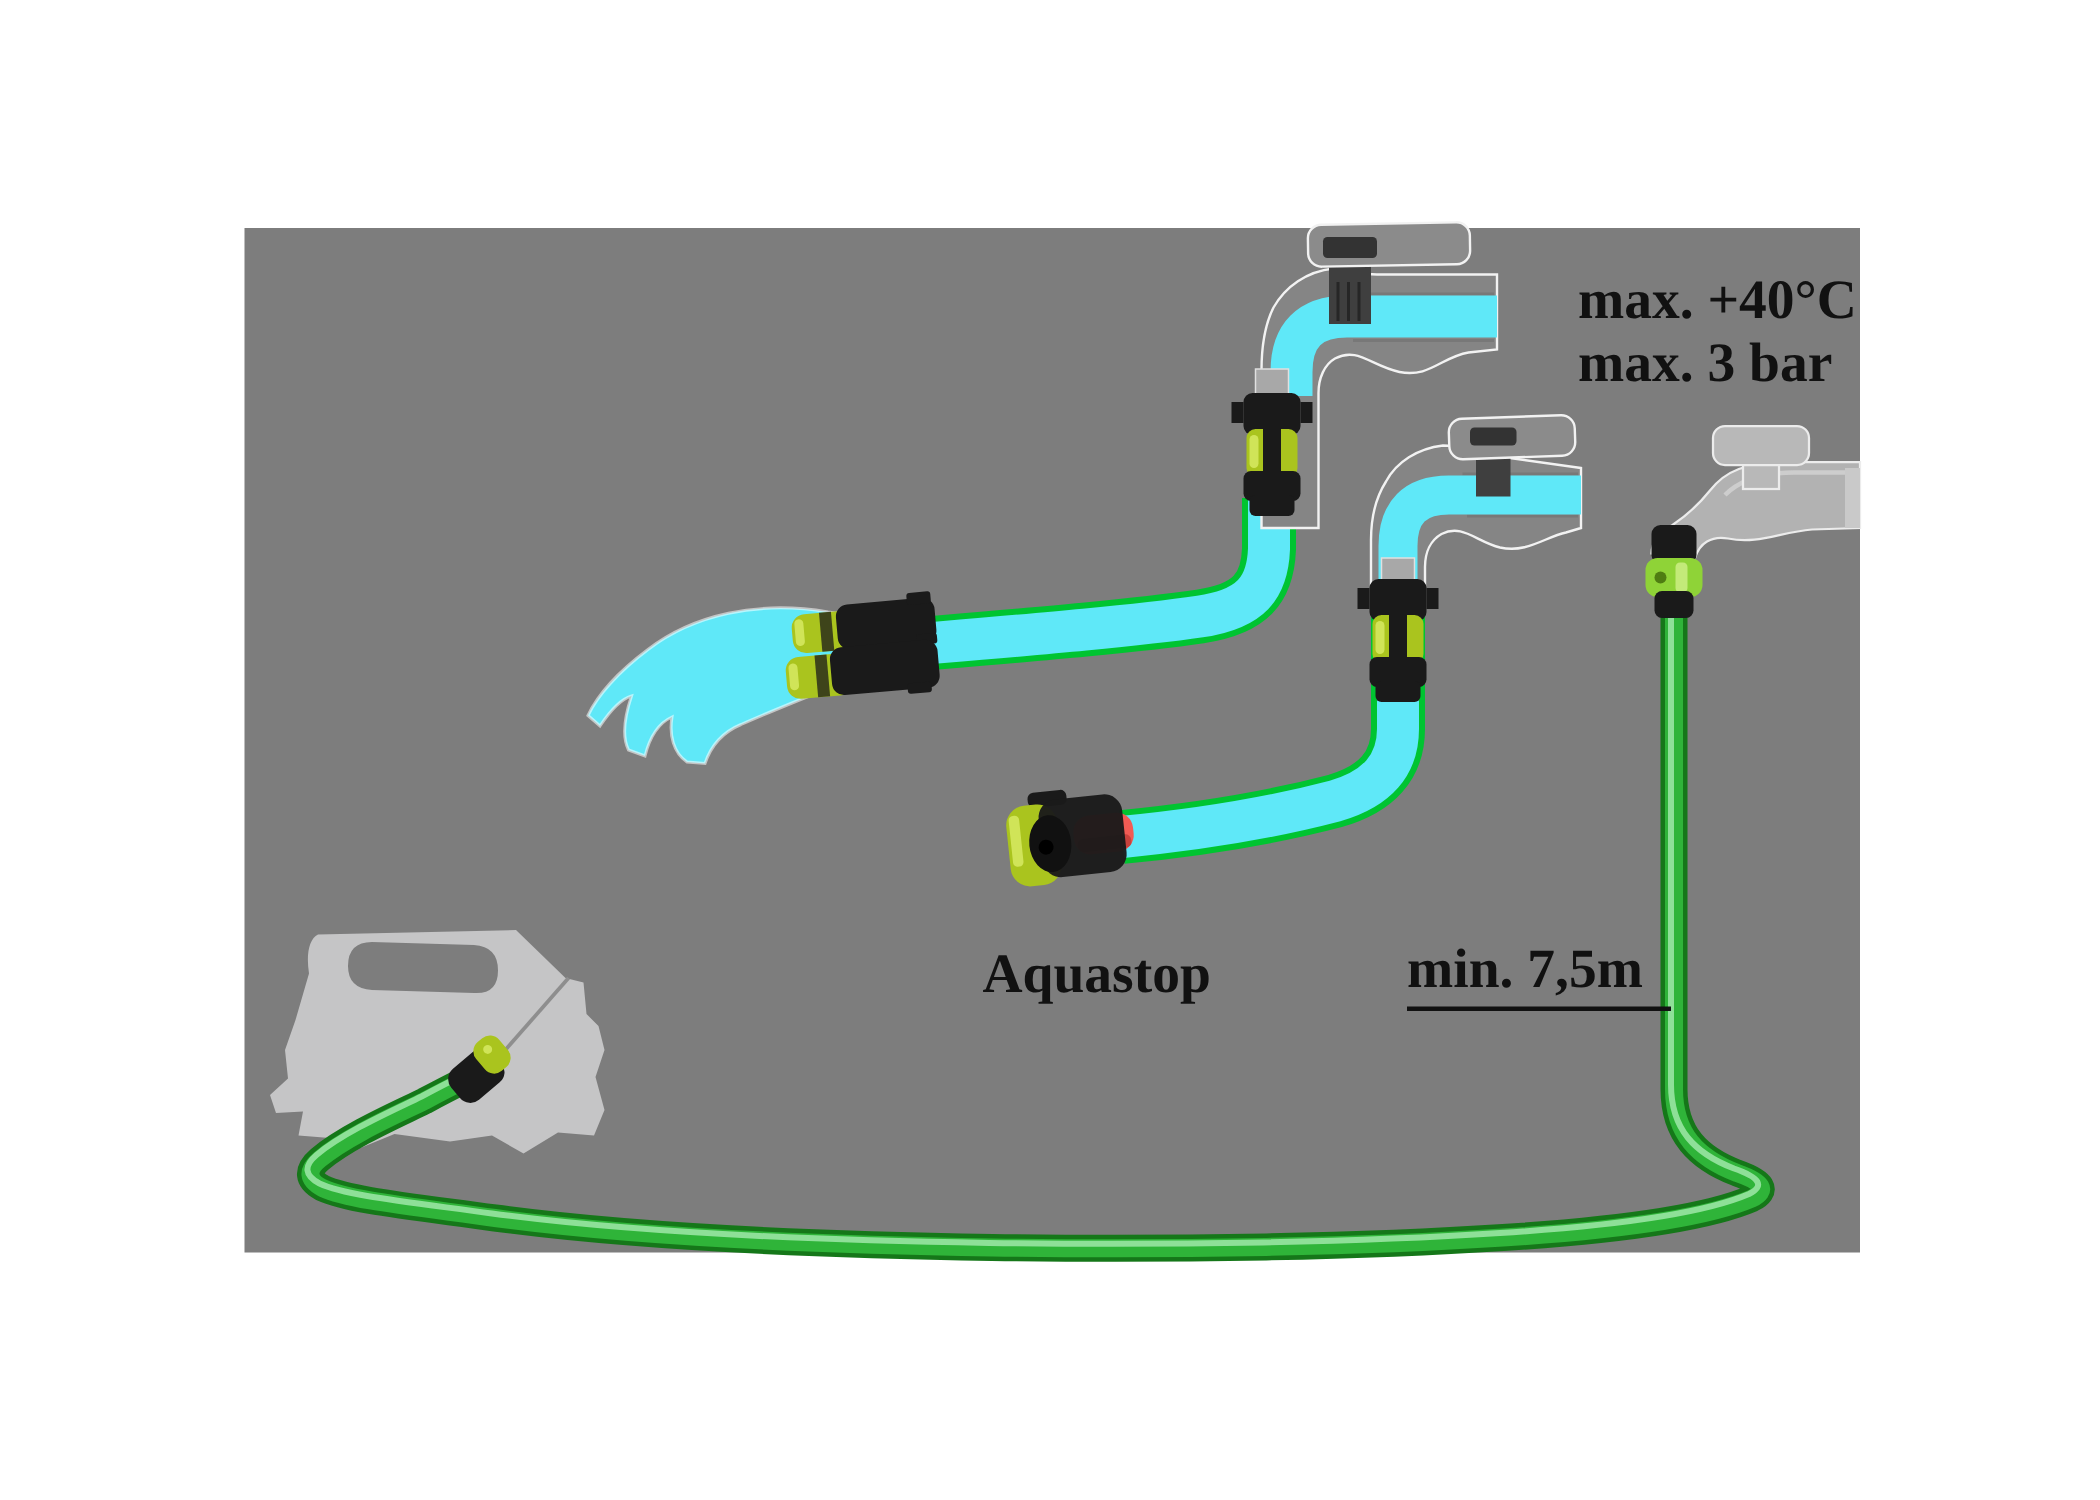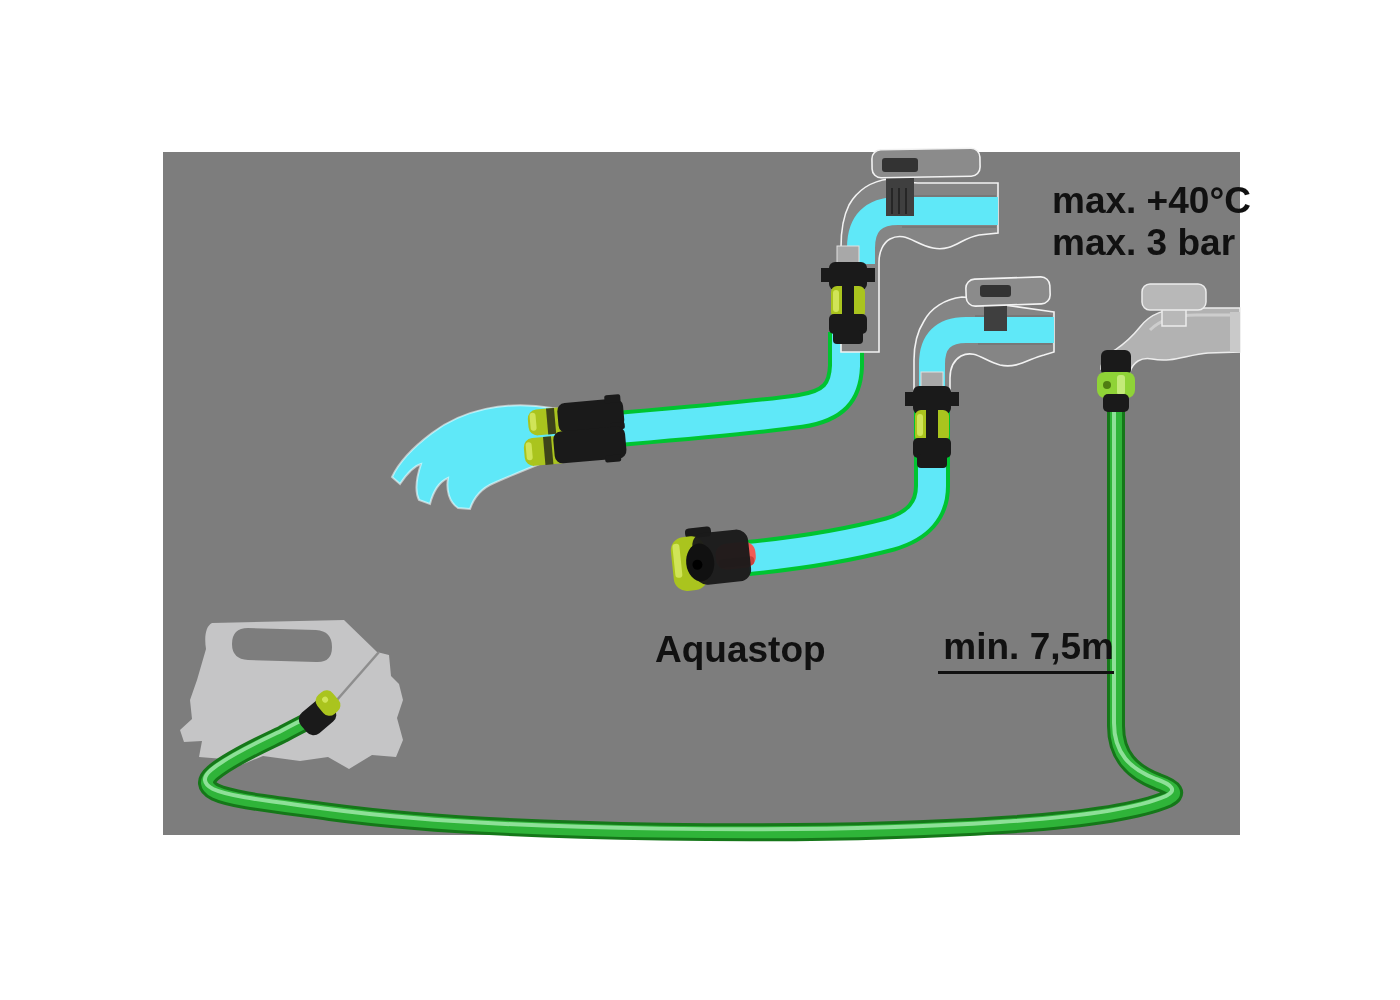--- a/index.html
+++ b/index.html
@@ -1,17 +1,17 @@
 <!DOCTYPE html>
 <html style="--background: #ffffff; --stage: #7d7d7d; --water: #5fe8f8; --water-edge: #00c431; --hose-green: #2fb439; --hose-green-dark: #157719; --hose-green-light: #b6f2c0; --connector-black: #1a1a1a; --connector-yellow: #aac41e; --connector-yellow-light: #d9ec66; --connector-green: #8fd337; --aquastop-red: #f15b54; --faucet-ghost: #858585; --faucet-outline: #f2f2f2; --faucet-solid: #b2b2b2; --faucet-stem: #3f3f3f; --machine-gray: #c5c5c6; --leader-line: #8e8e8e; --text: #111111;"><head>
 <meta charset="utf-8">
 <style>
   html,body{margin:0;padding:0;background:#ffffff;}
   .canvas{position:relative;width:1400px;height:1000px;background:var(--background,#fff);overflow:hidden;
-          font-family:Liberation Sans, sans-serif;}
+          font-family:Liberation Serif, serif;}
   svg{position:absolute;left:0;top:0;}
   .stage{fill:var(--stage);}
   .machine{fill:var(--machine-gray);}
   .leader{stroke:var(--leader-line);stroke-width:2.5;fill:none;}
   .ghost{fill:var(--faucet-ghost);stroke:var(--faucet-outline);stroke-width:1.6;}
   .solid{fill:var(--faucet-solid);stroke:#ececec;stroke-width:1.5;}
   .hl{fill:none;stroke:#dcdcdc;stroke-width:3;opacity:.65;}
   .stem{fill:var(--faucet-stem);}
   .handle{fill:#8b8b8b;stroke:var(--faucet-outline);stroke-width:1.6;}
   .handle3{fill:#b8b8b8;stroke:#ececec;stroke-width:1.5;}
@@ -22,21 +22,21 @@
   .gdark{stroke:var(--hose-green-dark);fill:none;}
   .gmain{stroke:var(--hose-green);fill:none;}
   .ghi{stroke:var(--hose-green-light);fill:none;opacity:.7;}
   .blk{fill:var(--connector-black);}
   .yel{fill:var(--connector-yellow);}
   .yelhl{fill:var(--connector-yellow-light);opacity:.8;}
   .grn{fill:var(--connector-green);}
   .red{fill:var(--aquastop-red);}
   .label{position:absolute;z-index:2;color:var(--text);font-weight:700;font-size:37px;line-height:42px;
          white-space:nowrap;letter-spacing:0;}
-  .label-min{width:176px;text-align:right;border-bottom:3px solid var(--text);padding-bottom:3px;}
+  .label-min{width:176px;text-align:left;border-bottom:3px solid var(--text);padding-bottom:3px;}
 </style>
 </head>
 <body>
 
 <div class="canvas">
 
   <svg width="1400" height="1000" viewBox="0 0 1400 1000">
 
     <rect class="stage" x="163" y="152" width="1077" height="683"></rect>
 

